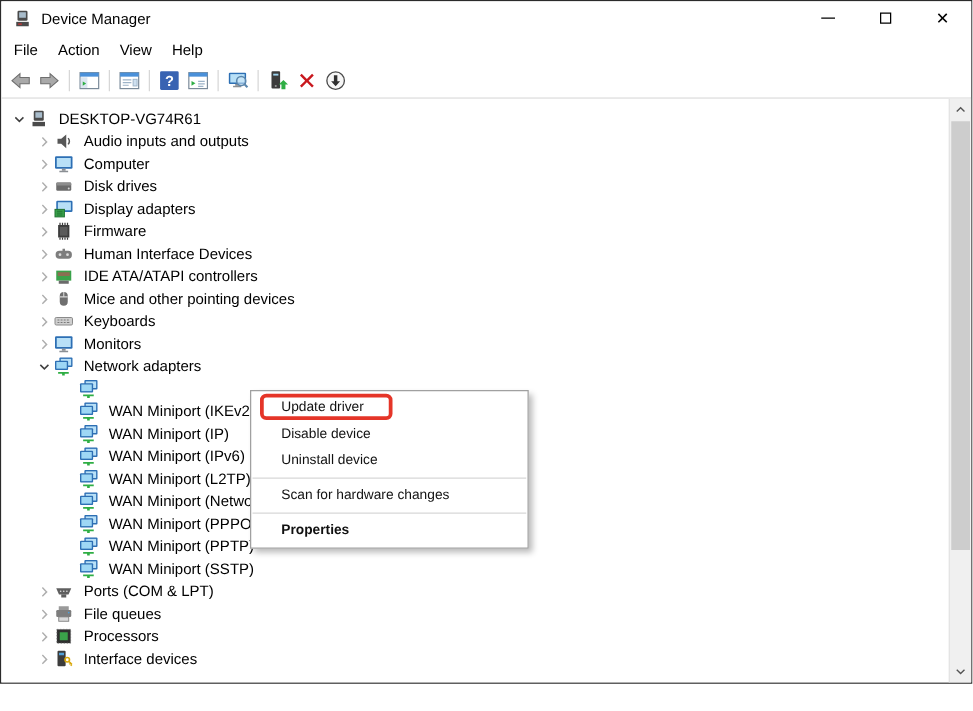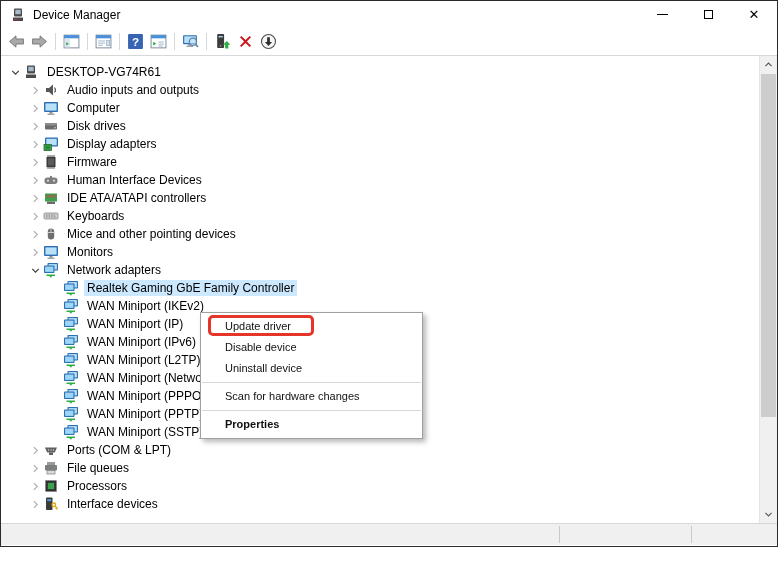--- a/index.html
+++ b/index.html
@@ -82,20 +82,26 @@
           </span>
         </div>
         <div class="win-btn">
           <span style="display:flex">
             <span class="glyph-close">✕</span>
           </span>
         </div>
       </div>
   </div>
 
+  <div class="menubar" id="menubar">
+      <div class="menu-item">File</div>
+      <div class="menu-item">Action</div>
+      <div class="menu-item">View</div>
+      <div class="menu-item">Help</div>
+    </div>
 
   <div class="toolbar" id="toolbar">
       <div class="tool-btn">
         <span style="display:flex">
           <svg viewBox="0 0 16 16">
             <path d="M1.5 8 L7.5 2.7 V5.6 H14.5 V10.4 H7.5 V13.3 Z" fill="#a9a9a9" stroke="#6e6e6e" stroke-width="0.8"></path>
           </svg>
         </span>
       </div>
       <div class="tool-btn">
@@ -304,38 +310,38 @@
           <span class="t-label">IDE ATA/ATAPI controllers</span>
         </div>
         <div class="tree-row">
           <span class="tw-spacer" style="width: 26px;"></span>
           <span class="chev">
             <svg viewBox="0 0 16 16">
               <path d="M6 3.8 l4.2 4.2 -4.2 4.2" fill="none" stroke="#aeaeae" stroke-width="1.4"></path>
             </svg>
           </span>
           <span class="t-icon"><svg viewBox="0 0 16 16">
-              <rect x="1" y="5" width="14" height="6" rx="1" fill="#cfcfcf" stroke="#8a8a8a" stroke-width="0.8"></rect>
-              <path d="M3 7h1.5M5.5 7h1.5M8 7h1.5M10.5 7h1.5M3 9h1.5M5.5 9h1.5M8 9h1.5M10.5 9h2" stroke="#7a7a7a" stroke-width="0.9"></path>
-            </svg></span>
-          <span class="t-label">Keyboards</span>
-        </div>
-        <div class="tree-row">
-          <span class="tw-spacer" style="width: 26px;"></span>
-          <span class="chev">
-            <svg viewBox="0 0 16 16">
-              <path d="M6 3.8 l4.2 4.2 -4.2 4.2" fill="none" stroke="#aeaeae" stroke-width="1.4"></path>
-            </svg>
-          </span>
-          <span class="t-icon"><svg viewBox="0 0 16 16">
               <rect x="4.8" y="2.5" width="6.4" height="11" rx="3.2" fill="#6f6f6f"></rect>
               <line x1="8" y1="2.5" x2="8" y2="6.5" stroke="#d6d6d6" stroke-width="0.9"></line>
               <line x1="4.8" y1="6.5" x2="11.2" y2="6.5" stroke="#d6d6d6" stroke-width="0.9"></line>
             </svg></span>
           <span class="t-label">Mice and other pointing devices</span>
+        </div>
+        <div class="tree-row">
+          <span class="tw-spacer" style="width: 26px;"></span>
+          <span class="chev">
+            <svg viewBox="0 0 16 16">
+              <path d="M6 3.8 l4.2 4.2 -4.2 4.2" fill="none" stroke="#aeaeae" stroke-width="1.4"></path>
+            </svg>
+          </span>
+          <span class="t-icon"><svg viewBox="0 0 16 16">
+              <rect x="1" y="5" width="14" height="6" rx="1" fill="#cfcfcf" stroke="#8a8a8a" stroke-width="0.8"></rect>
+              <path d="M3 7h1.5M5.5 7h1.5M8 7h1.5M10.5 7h1.5M3 9h1.5M5.5 9h1.5M8 9h1.5M10.5 9h2" stroke="#7a7a7a" stroke-width="0.9"></path>
+            </svg></span>
+          <span class="t-label">Keyboards</span>
         </div>
         <div class="tree-row">
           <span class="tw-spacer" style="width: 26px;"></span>
           <span class="chev">
             <svg viewBox="0 0 16 16">
               <path d="M6 3.8 l4.2 4.2 -4.2 4.2" fill="none" stroke="#aeaeae" stroke-width="1.4"></path>
             </svg>
           </span>
           <span class="t-icon"><svg viewBox="0 0 16 16">
               <rect x="1" y="2" width="14" height="10" rx="1" fill="#2d6fb4"></rect>
@@ -364,21 +370,20 @@
         <div class="tree-row">
           <span class="tw-spacer" style="width: 46px;"></span>
           <span class="chev"></span>
           <span class="t-icon"><svg viewBox="0 0 16 16">
               <rect x="4.5" y="1" width="10.5" height="7.5" rx="0.8" fill="#2d6fb4"></rect>
               <rect x="5.6" y="2.1" width="8.3" height="5.3" fill="#b8e0f7"></rect>
               <rect x="1" y="3.5" width="10.5" height="7.5" rx="0.8" fill="#2d6fb4"></rect>
               <rect x="2.1" y="4.6" width="8.3" height="5.3" fill="#9ed7f5"></rect>
               <path d="M3.5 12.5 h8.5 v1.4 h-3.2 v1.4 h-2.1 v-1.4 h-3.2 z" fill="#2fae44"></path>
             </svg></span>
-          <span class="t-label selected">Realtek Gaming GbE Family Controller</span>
         </div>
         <div class="tree-row">
           <span class="tw-spacer" style="width: 46px;"></span>
           <span class="chev"></span>
           <span class="t-icon"><svg viewBox="0 0 16 16">
               <rect x="4.5" y="1" width="10.5" height="7.5" rx="0.8" fill="#2d6fb4"></rect>
               <rect x="5.6" y="2.1" width="8.3" height="5.3" fill="#b8e0f7"></rect>
               <rect x="1" y="3.5" width="10.5" height="7.5" rx="0.8" fill="#2d6fb4"></rect>
               <rect x="2.1" y="4.6" width="8.3" height="5.3" fill="#9ed7f5"></rect>
               <path d="M3.5 12.5 h8.5 v1.4 h-3.2 v1.4 h-2.1 v-1.4 h-3.2 z" fill="#2fae44"></path>

